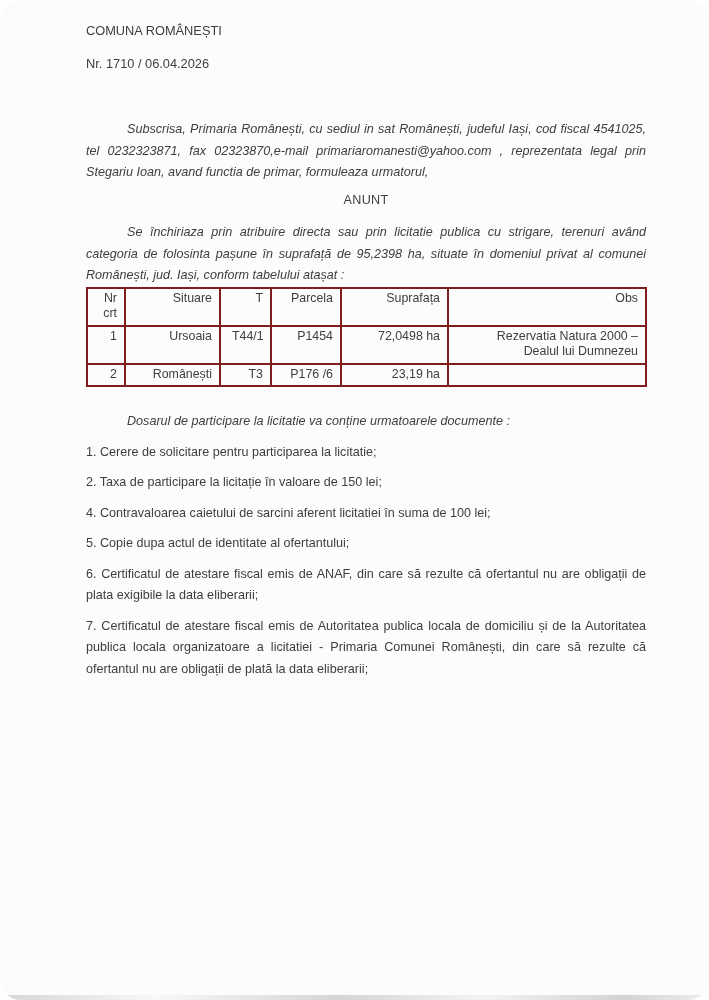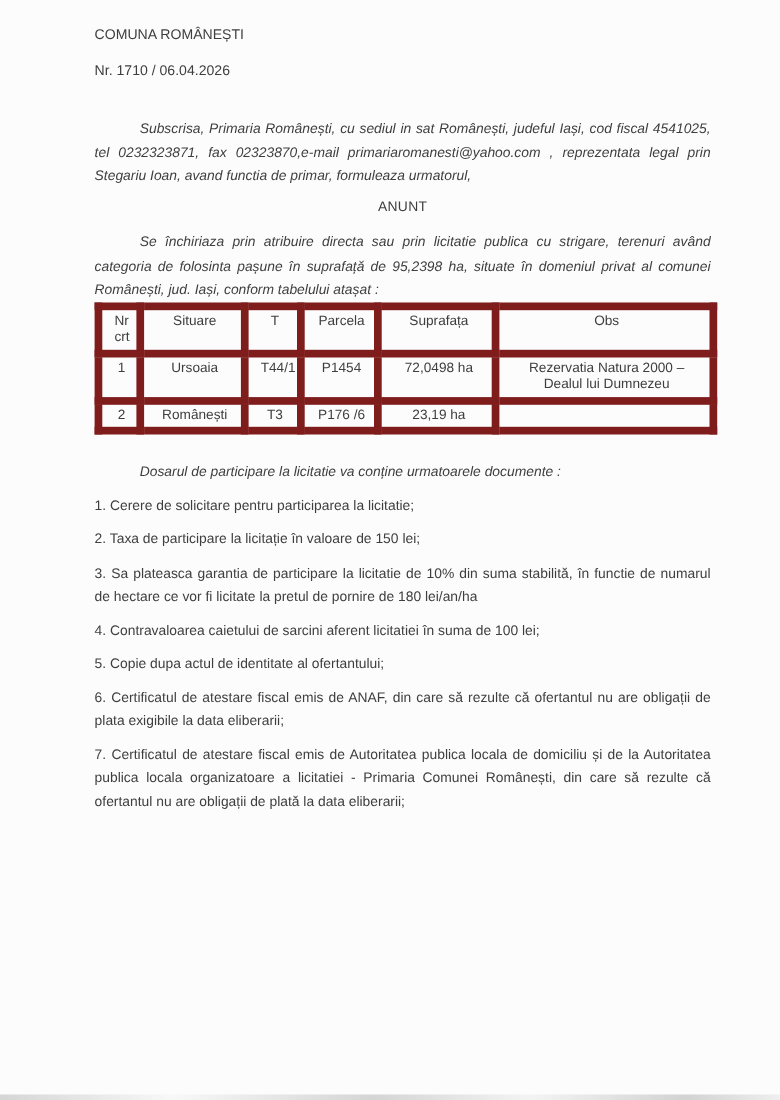--- a/index.html
+++ b/index.html
@@ -5,51 +5,52 @@
   html, body { margin: 0; padding: 0; background: #ffffff; }
   .page {
     position: relative;
     width: 709px;
     height: 1000px;
     background: #fcfcfc;
     color: #3e3e3e;
     font-family: "Liberation Sans", "DejaVu Sans", sans-serif;
     overflow: hidden;
     box-sizing: border-box;
+    border-radius: 21px;
   }
   .content {
     padding: 20px 63px 0 86px;
     font-size: 12.6px;
     line-height: 21.5px;
     text-align: justify;
   }
   .hline { margin: 0 0 11px 0; text-align: left; font-size: 12.8px; }
-  .hline-last { margin-bottom: 33px; }
+  .hline-last { margin-bottom: 45px; }
   .para { margin: 0; font-style: italic; }
   .indent { text-indent: 41px; }
   .title {
     margin: 6px 0 11px 0;
     text-align: center;
     text-indent: 0;
     letter-spacing: 0.3px;
   }
   .after-subject { }
   table.parcels {
     border-collapse: collapse;
     table-layout: fixed;
     width: 559px;
     margin: 0 0 24px 0;
     font-size: 12.4px;
     line-height: 15.5px;
   }
   table.parcels th, table.parcels td {
-    border: 7px solid #7f1d1d;
+    border: 2px solid #7f1d1d;
     padding: 2px 7px 3px 11px;
     font-weight: normal;
-    text-align: center;
+    text-align: right;
     vertical-align: top;
     overflow: hidden;
   }
   td.obs-justify { text-align: justify; }
   .col-nr { width: 38px; }
   .col-situare { width: 95px; }
   .col-t { width: 51px; }
   .col-parcela { width: 70px; }
   .col-suprafata { width: 107px; }
   .col-obs { width: 198px; }
@@ -119,21 +120,20 @@
           <td>23,19 ha</td>
           <td></td>
         </tr>
       </tbody>
     </table>
 
     <p class="para indent dossier">Dosarul de participare la licitatie va conține urmatoarele documente :</p>
 
     <p class="req">1. Cerere de solicitare pentru participarea la licitatie;</p>
     <p class="req">2. Taxa de participare la licitație în valoare de 150 lei;</p>
-    <p class="req">3. Sa plateasca garantia de participare la licitatie de 10% din suma stabilită, în functie de numarul de hectare ce vor fi licitate la pretul de pornire de 180 lei/an/ha</p>
     <p class="req">4. Contravaloarea caietului de sarcini aferent licitatiei în suma de 100 lei;</p>
     <p class="req">5. Copie dupa actul de identitate al ofertantului;</p>
     <p class="req">6. Certificatul de atestare fiscal emis de ANAF, din care să rezulte că ofertantul nu are obligații de plata exigibile la data eliberarii;</p>
     <p class="req">7. Certificatul de atestare fiscal emis de Autoritatea publica locala de domiciliu și de la Autoritatea publica locala organizatoare a licitatiei - Primaria Comunei Românești, din care să rezulte că ofertantul nu are obligații de plată la data eliberarii;</p>
 
   </div>
   <div class="scan-edge"></div>
 </div>
 
 </body></html>

